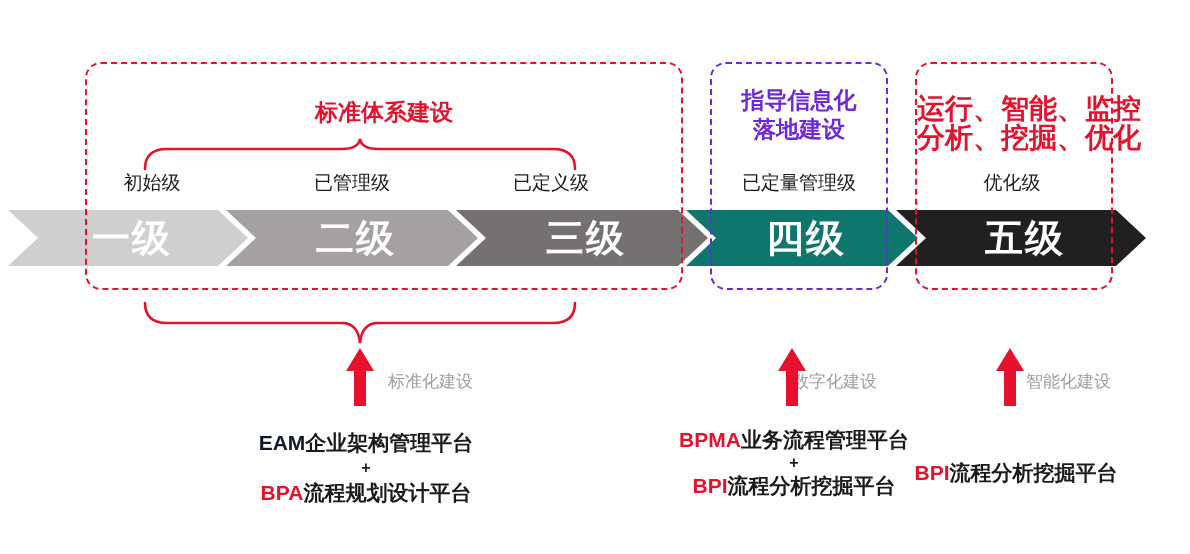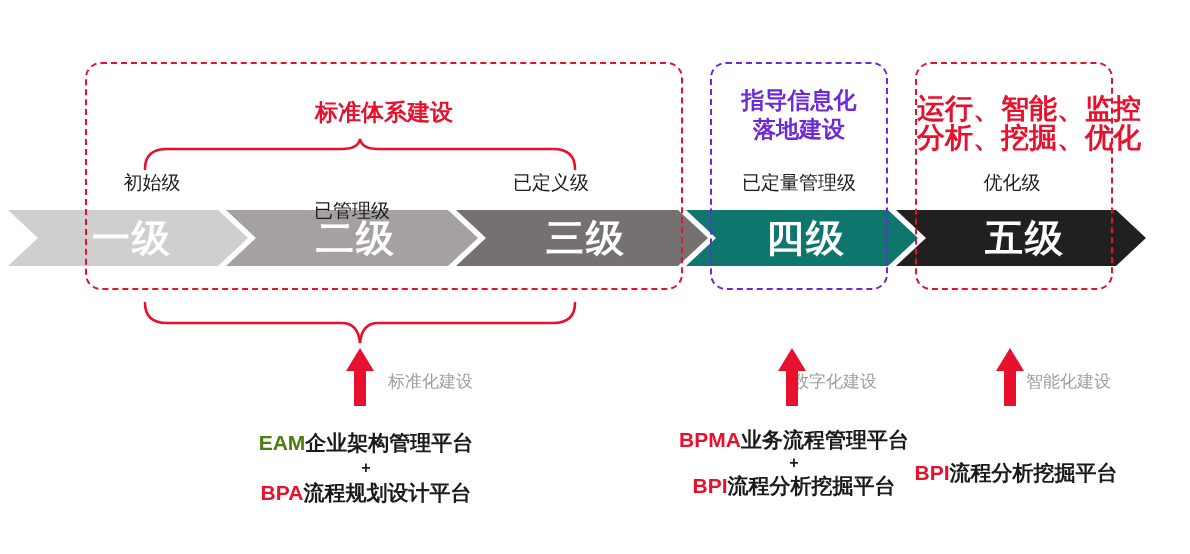--- a/index.html
+++ b/index.html
@@ -46,21 +46,21 @@
       <span>三级</span>
     </div>
   <div class="chev" style="left: 686px; width: 232px; background-color: #0f766e;">
       <span>四级</span>
     </div>
   <div class="chev" style="left: 896px; width: 250px; background-color: rgb(33, 31, 31);">
       <span>五级</span>
     </div>
 
   <div class="m-label" style="left:152px;">初始级</div>
-  <div class="m-label" style="left:352px;margin-top:28px;">已管理级</div>
+  <div class="m-label" style="left:352px;">已管理级</div>
   <div class="m-label" style="left:551px;">已定义级</div>
   <div class="m-label" style="left:799px;">已定量管理级</div>
   <div class="m-label" style="left:1012px;">优化级</div>
 
   <div class="box" style="left: 85px; width: 598px; color: rgb(232, 17, 45);">
     <div class="box-title" style="top:34px;">标准体系建设</div>
   </div>
   <div class="box" style="left: 710px; width: 178px; color: #6d28d9;">
     <div class="box-title" style="top:22px;">
       <div>指导信息化</div>
@@ -100,21 +100,21 @@
     <svg width="28" height="58" viewBox="0 0 28 58">
         <polygon points="14,0 28,23 20,23 20,58 8,58 8,23 0,23" fill="currentColor"></polygon>
       </svg>
   </div>
 
   <div class="phase-label" style="left:388px;">标准化建设</div>
   <div class="phase-label" style="left:792px;">数字化建设</div>
   <div class="phase-label" style="left:1026px;">智能化建设</div>
 
   <div class="pgroup lh25" style="left:366px;top:430px;">
-    <div><span class="acronym" style="color: #4d7c0f;">EAM</span><span>企业架构管理平台</span></div>
+    <div><span class="acronym" style="color: #0f172a;">EAM</span><span>企业架构管理平台</span></div>
     <div class="joiner">+</div>
     <div><span class="acronym" style="color: rgb(232, 17, 45);">BPA</span><span>流程规划设计平台</span></div>
   </div>
 
   <div class="pgroup lh23" style="left:794px;top:428px;">
     <div><span class="acronym" style="color: rgb(232, 17, 45);">BPMA</span><span>业务流程管理平台</span></div>
     <div class="joiner">+</div>
     <div><span class="acronym" style="color: rgb(232, 17, 45);">BPI</span><span>流程分析挖掘平台</span></div>
   </div>
 

